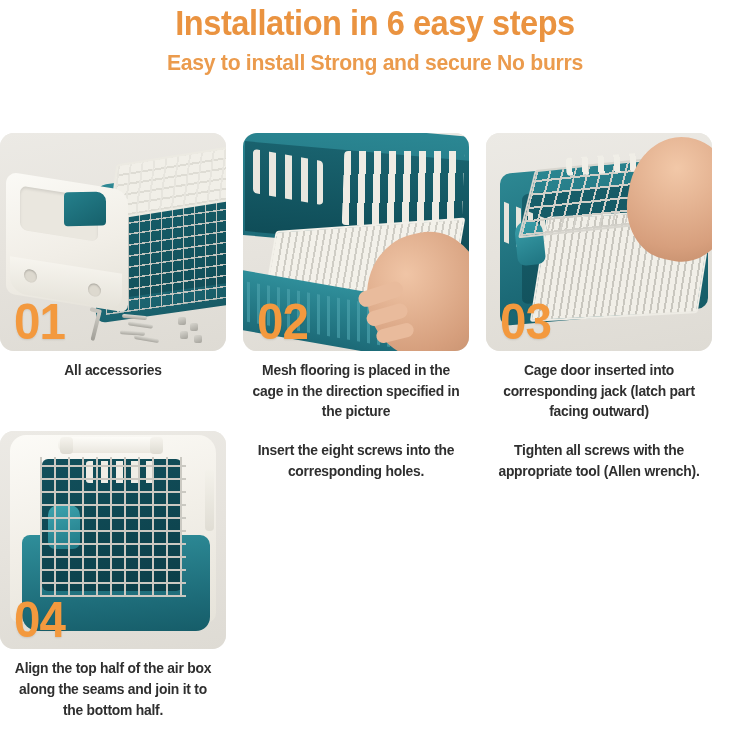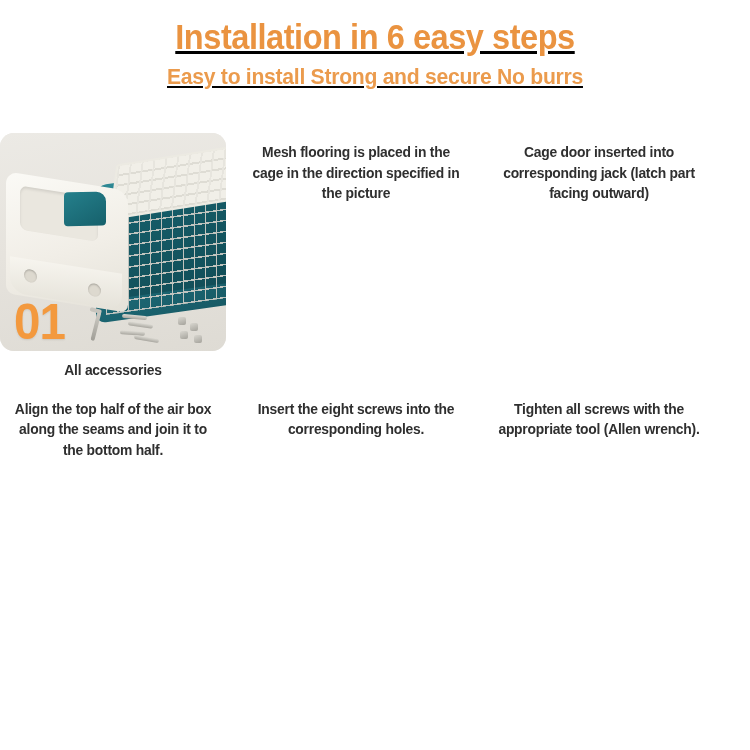--- a/index.html
+++ b/index.html
@@ -4,21 +4,21 @@
 <style>
   * { margin:0; padding:0; box-sizing:border-box; }
   html,body{
     width:750px; height:750px; background:#ffffff;
     font-family:"Liberation Sans", sans-serif;
     overflow:hidden;
   }
   .page{ width:750px; height:750px; position:relative; background:#fff; }
 
   
-  .header{ padding-top:18px; text-align:center;text-decoration:underline; }
+  .header{ padding-top:4px; text-align:center; }
   .title{
     font-size:35px; font-weight:bold; color:#ea9340;
     letter-spacing:-0.5px; line-height:1.06;
     transform:scaleX(0.93); transform-origin:center;
   }
   .subtitle{
     margin-top:9px; font-size:22.5px; font-weight:bold; color:#eb9b4d;
     letter-spacing:-0.3px; transform:scaleX(0.94); transform-origin:center;
   }
 
@@ -300,28 +300,78 @@
             <div class="nut" style="left:62px; top:22px;"></div>
             <div class="nut" style="left:76px; top:26px;"></div>
           </div>
         </div>
         <div class="stepnum">01</div>
       </div>
       <div class="caption">All accessories</div>
     </div>
 
     <div class="cell">
+      <div class="photo">
+        <div class="scene">
+          <div class="bgfloor"></div>
+          <div class="p2-back">
+            <div class="p2-backin"></div>
+          </div>
+          <div class="p2-slots-l"></div>
+          <div class="p2-slots-r"></div>
+          <div class="p2-mesh"></div>
+          <div class="p2-frontwall"></div>
+          <div class="p2-frontribs"></div>
+          <div class="p2-hand">
+            <div class="p2-fing" style="left:-8px; top:44px;  width:46px; height:16px; transform:rotate(-6deg);"></div>
+            <div class="p2-fing" style="left:-4px; top:66px;  width:42px; height:15px; transform:rotate(-4deg);"></div>
+            <div class="p2-fing" style="left:2px;  top:86px;  width:38px; height:14px; transform:rotate(-2deg);"></div>
+          </div>
+        </div>
+        <div class="stepnum">02</div>
+      </div>
       <div class="caption">Mesh flooring is placed in the cage in the direction specified in the picture</div>
     </div>
 
     <div class="cell">
+      <div class="photo">
+        <div class="scene">
+          <div class="bgfloor"></div>
+          <div class="p3-base">
+            <div class="p3-basein"></div>
+          </div>
+          <div class="p3-slotl"></div>
+          <div class="p3-mesh"></div>
+          <div class="p3-scoop"></div>
+          <div class="p3-door"></div>
+          <div class="p3-latch"></div>
+          <div class="p3-hand"></div>
+        </div>
+        <div class="stepnum">03</div>
+      </div>
       <div class="caption">Cage door inserted into corresponding jack (latch part facing outward)</div>
     </div>
 
     <div class="cell row2">
+      <div class="photo">
+        <div class="scene">
+          <div class="bgfloor"></div>
+          <div class="p4-shell"></div>
+          <div class="p4-bottom"></div>
+          <div class="p4-frame"></div>
+          <div class="p4-vents"></div>
+          <div class="p4-bowl"></div>
+          <div class="p4-wire"></div>
+          <div class="p4-handle"></div>
+          <div class="p4-hn" style="left:60px;  top:6px;"></div>
+          <div class="p4-hn" style="left:150px; top:6px;"></div>
+          <div class="p4-latchside"></div>
+        </div>
+        <div class="stepnum">04</div>
+      </div>
       <div class="caption">Align the top half of the air box along the seams and join it to the bottom half.</div>
     </div>
 
     <div class="cell row2">
       <div class="caption">Insert the eight screws into the corresponding holes.</div>
     </div>
 
     <div class="cell row2">
       <div class="caption">Tighten all screws with the appropriate tool (Allen wrench).</div>
     </div>

